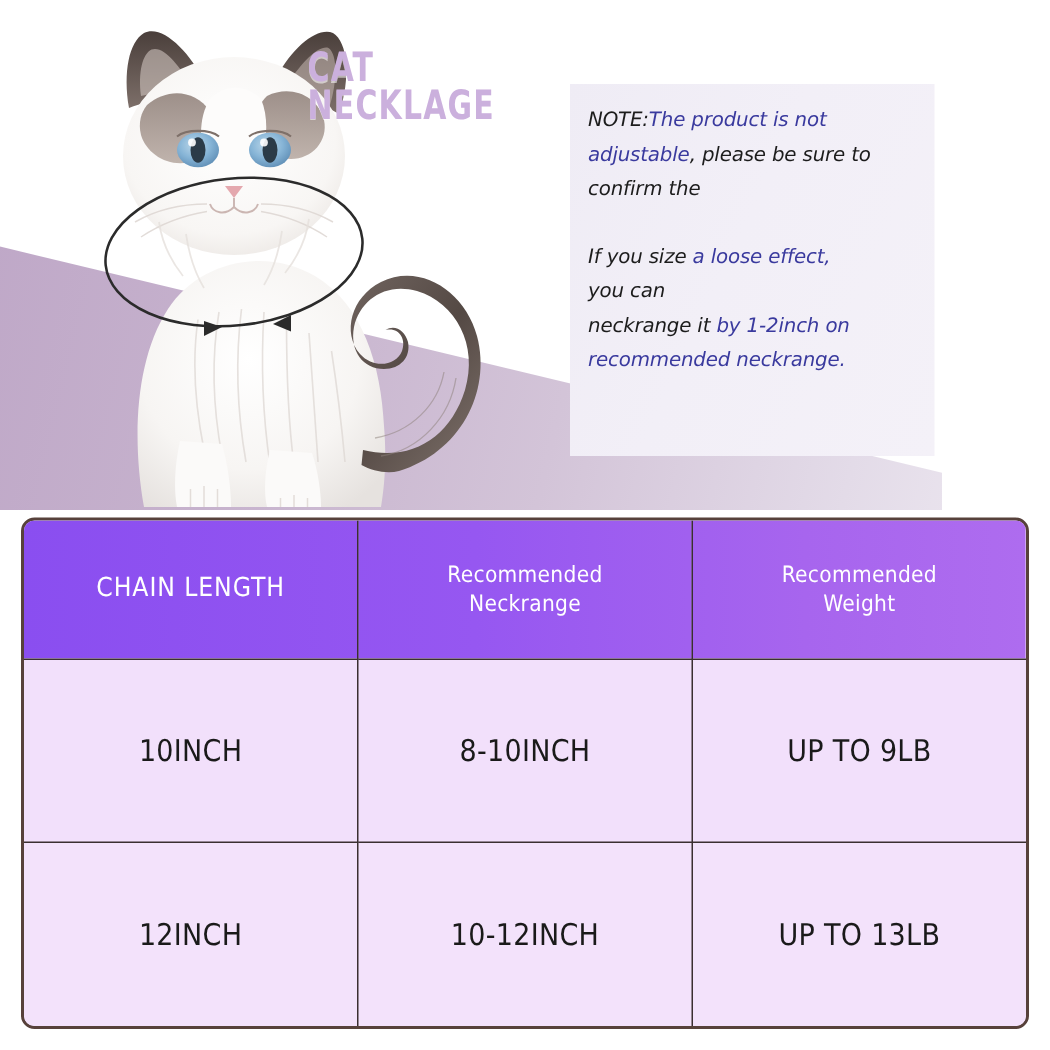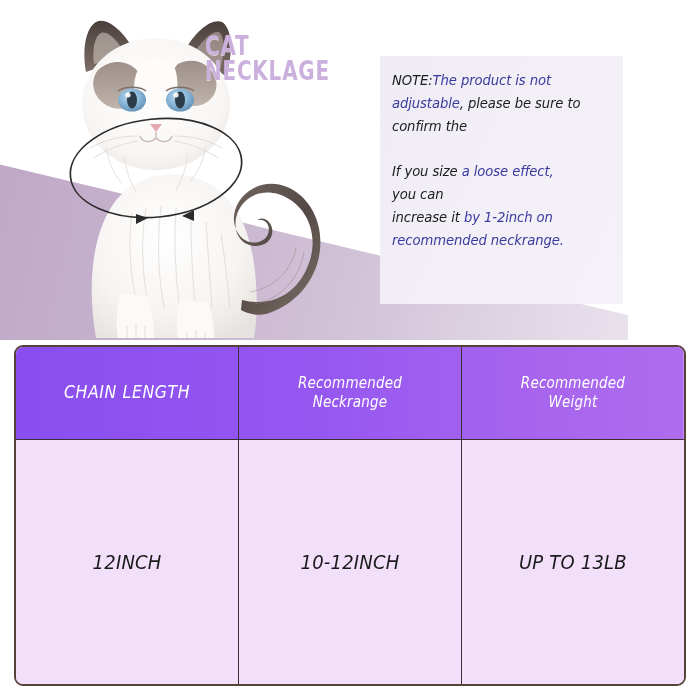--- a/index.html
+++ b/index.html
@@ -111,21 +111,20 @@
     border: 2px solid #57413b;
     border-radius: 9px;
     overflow: hidden;
     background: #f3e5fb;
   }
   #size-table table {
     width: 100%;
     height: 100%;
     border-collapse: collapse;
     table-layout: fixed;
-    font-style: italic;
   }
   #size-table th, #size-table td {
     border: 1px solid #3b2f31;
     text-align: center;
     vertical-align: middle;
     font-family: "DejaVu Sans", sans-serif;
     font-stretch: condensed;
   }
   #size-table thead th {
     height: 92px;
@@ -286,37 +285,42 @@
           <ellipse cx="128" cy="160" rx="86" ry="49" transform="rotate(-6 128 160)"></ellipse>
           <path d="M108 206 L120 210 L108 216" fill="#2b2b2b" stroke="none"></path>
           <path d="M166 202 L154 208 L166 213" fill="#2b2b2b" stroke="none"></path>
         </g>
       </svg>
     </div>
 
     <div id="title"><span>CAT</span><span class="l2">NECKLAGE</span></div>
 
     <div id="note-card">
-      <div id="note-text"><span>NOTE:</span><span class="hl">The product is not adjustable</span><span>, please be sure to confirm the</span><br><br><span> If you size </span><span class="hl">a loose effect,</span><br><span> you can</span><br><span>increase it </span><span class="hl">by 1-2inch on recommended neckrange.</span></div>
+      <div id="note-text"><span>NOTE:</span><span class="hl">The product is not adjustable</span><span>, please be sure to confirm the</span><br><br><span> If you size </span><span class="hl">a loose effect,</span><br><span> you can</span><br><span>neckrange it </span><span class="hl">by 1-2inch on recommended neckrange.</span></div>
     </div>
   </div>
 
   <div id="size-table">
     <table>
       <thead>
         <tr>
           <th class="col-chain">CHAIN LENGTH</th>
           <th style="white-space:pre-line">Recommended
 Neckrange</th>
           <th style="white-space:pre-line">Recommended
 Weight</th>
         </tr>
       </thead>
       <tbody>
         <tr>
+          <td>10INCH</td>
+          <td>8-10INCH</td>
+          <td>UP TO 9LB</td>
+        </tr>
+        <tr>
           <td>12INCH</td>
           <td>10-12INCH</td>
           <td>UP TO 13LB</td>
         </tr>
       </tbody>
     </table>
   </div>
 
 </div>
 

